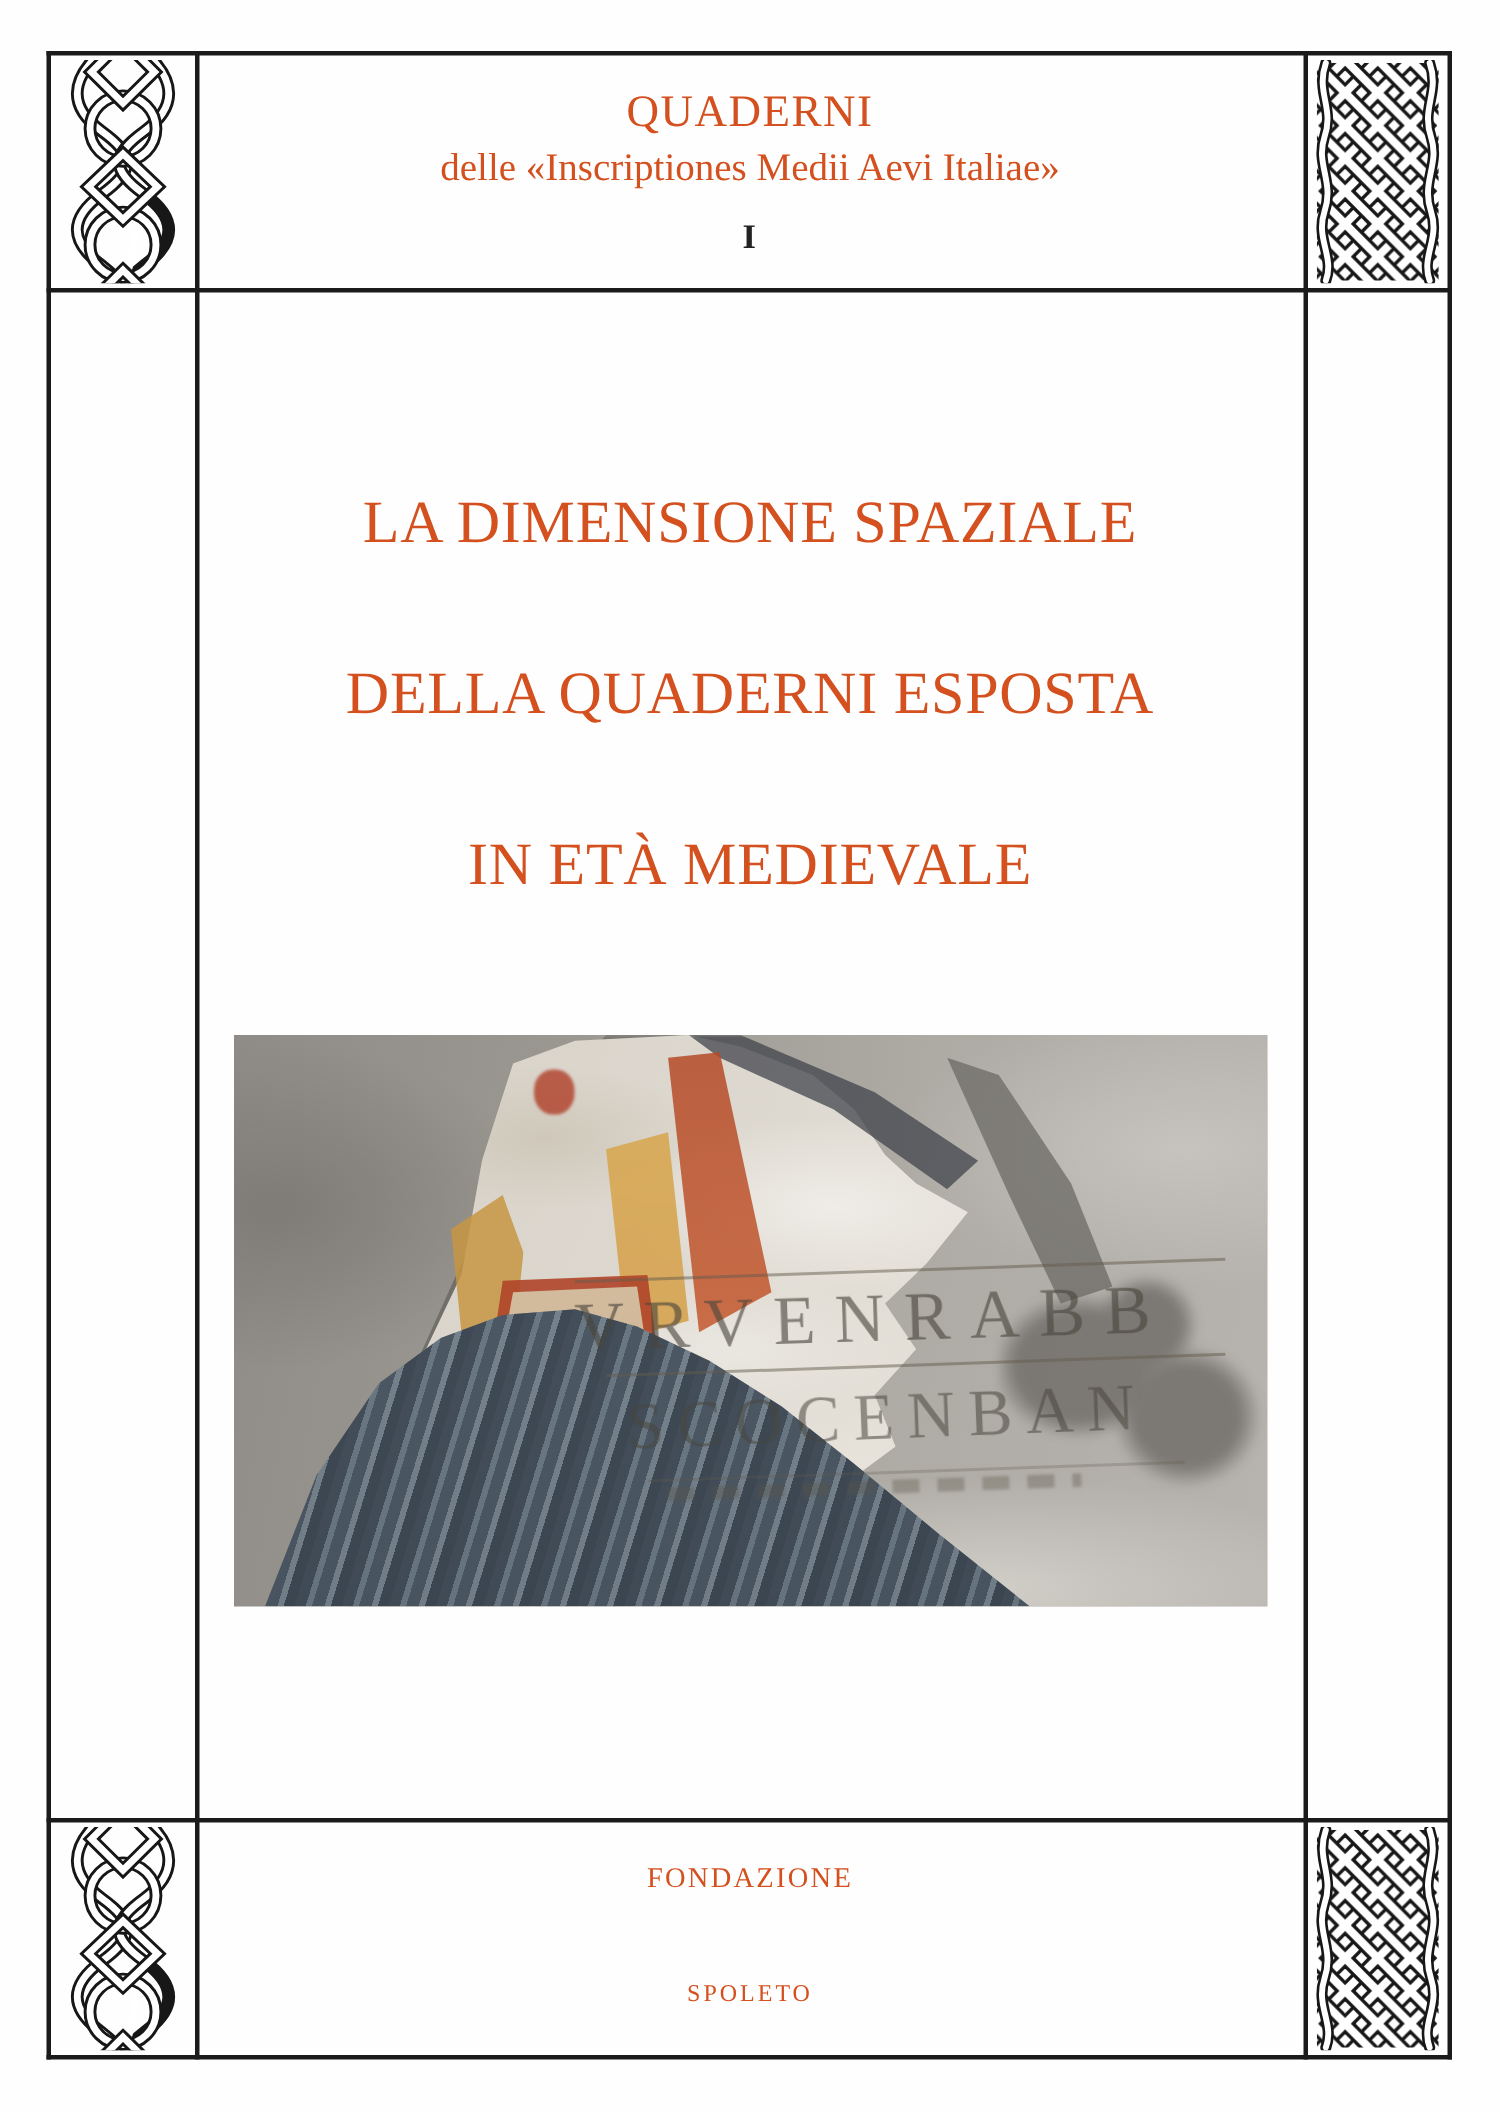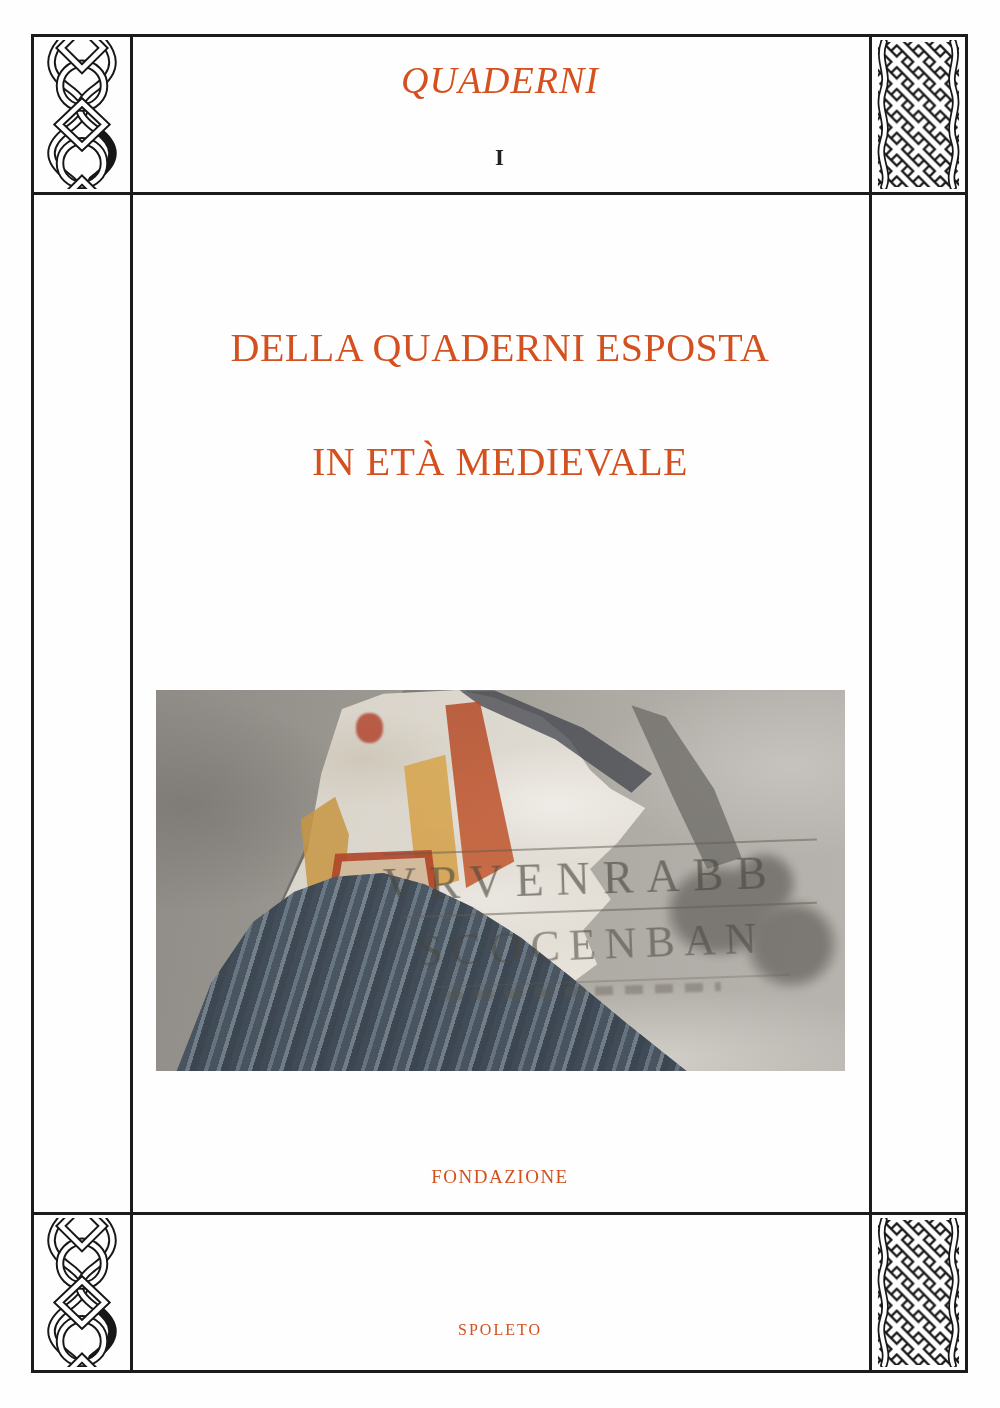--- a/index.html
+++ b/index.html
@@ -10,29 +10,29 @@
   
   .hl{position:absolute;left:31px;width:937px;height:3px;background:#1b1b1b;}
   .vl{position:absolute;top:34px;height:1339px;width:3px;background:#1b1b1b;}
   
   .orn{position:absolute;overflow:hidden;}
   .orn svg{display:block;width:100%;height:100%;}
   
   .ctext{position:absolute;left:133px;width:734px;text-align:center;white-space:pre-line;}
   .accent{color:#d4501e;}
   .ink{color:#222222;}
-  .series-title{top:58px;font-size:38px;letter-spacing:1px;font-style:italic;}
+  .series-title{top:58px;font-size:30px;letter-spacing:1px;}
   .series-subtitle{top:97px;font-size:26px;}
   .volume-number{top:145px;font-size:23px;font-weight:bold;letter-spacing:1px;}
   .main-title{top:262px;font-size:40px;line-height:57px;letter-spacing:0.5px;}
   .main-title span{display:block;}
   .subtitle{top:450px;font-size:35px;}
   .editor-label{top:539px;font-size:21px;}
   .editor-name{top:562px;font-size:25px;font-variant:small-caps;letter-spacing:0.5px;}
-  .pub-foundation{top:1166px;font-size:19px;letter-spacing:1.5px;}
+  .pub-foundation{top:1242px;font-size:19px;letter-spacing:1.5px;}
   .pub-name{top:1263px;font-size:22px;line-height:26px;letter-spacing:1px;}
   .pub-city{top:1321px;font-size:16px;letter-spacing:2px;}
   
   .photo{
     position:absolute;left:156px;top:690px;width:689px;height:381px;overflow:hidden;
     background:
       radial-gradient(55% 28% at 72% 97%, #d2cfc9 0%, rgba(210,207,201,0) 70%),
       radial-gradient(40% 35% at 92% 20%, #c6c3be 0%, rgba(198,195,190,0) 70%),
       radial-gradient(35% 40% at 4% 30%, #7f7b76 0%, rgba(127,123,118,0) 72%),
       linear-gradient(100deg, #8f8b86 0%, #9b9791 30%, #aeaba5 62%, #b7b4af 100%);
@@ -187,23 +187,25 @@
       <g fill="none" stroke-linecap="round">
         <path d="M9,2 C2,22 15,32 8,52 C2,70 15,82 8,102 C2,120 15,132 9,148" stroke="#171717" stroke-width="7.5"></path>
         <path d="M9,2 C2,22 15,32 8,52 C2,70 15,82 8,102 C2,120 15,132 9,148" stroke="#fff" stroke-width="4"></path>
         <path d="M79,2 C86,22 73,32 80,52 C86,70 73,82 80,102 C86,120 73,132 79,148" stroke="#171717" stroke-width="7.5"></path>
         <path d="M79,2 C86,22 73,32 80,52 C86,70 73,82 80,102 C86,120 73,132 79,148" stroke="#fff" stroke-width="4"></path>
       </g>
     </svg>
   </div>
 
   <div class="ctext series-title accent">QUADERNI</div>
+  <div class="ctext series-subtitle accent">delle «Inscriptiones Medii Aevi Italiae»</div>
   <div class="ctext volume-number ink">I</div>
 
   <div class="ctext main-title accent">
+    <span>LA DIMENSIONE SPAZIALE</span>
     <span>DELLA QUADERNI ESPOSTA</span>
     <span>IN ETÀ MEDIEVALE</span>
   </div>
 
 
   <div class="photo">
     <div class="ph ph-crack-left"></div>
     <div class="ph ph-plaster"></div>
     <div class="ph ph-crack-right"></div>
     <div class="ph ph-blob-right" style="position:absolute;"></div>

